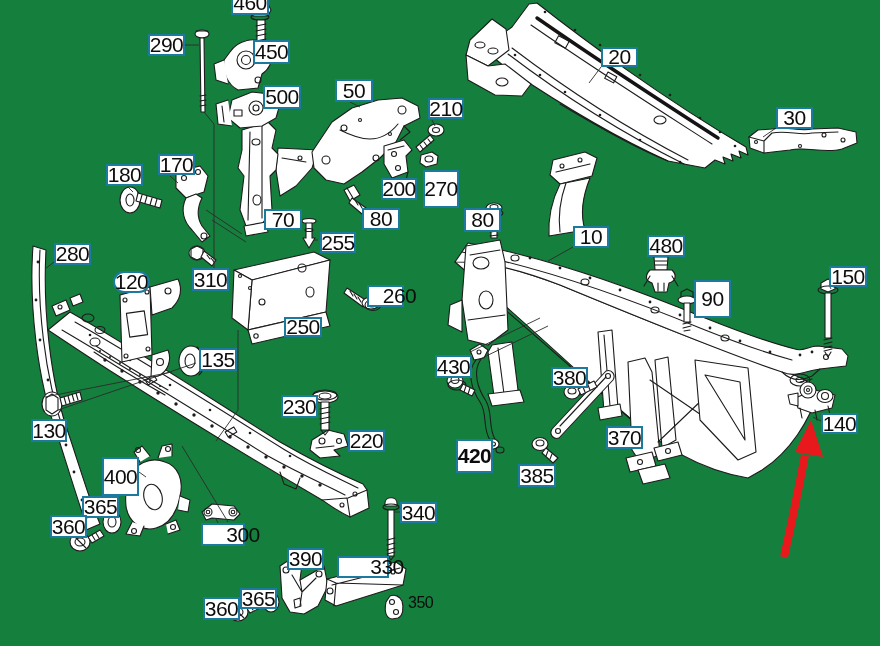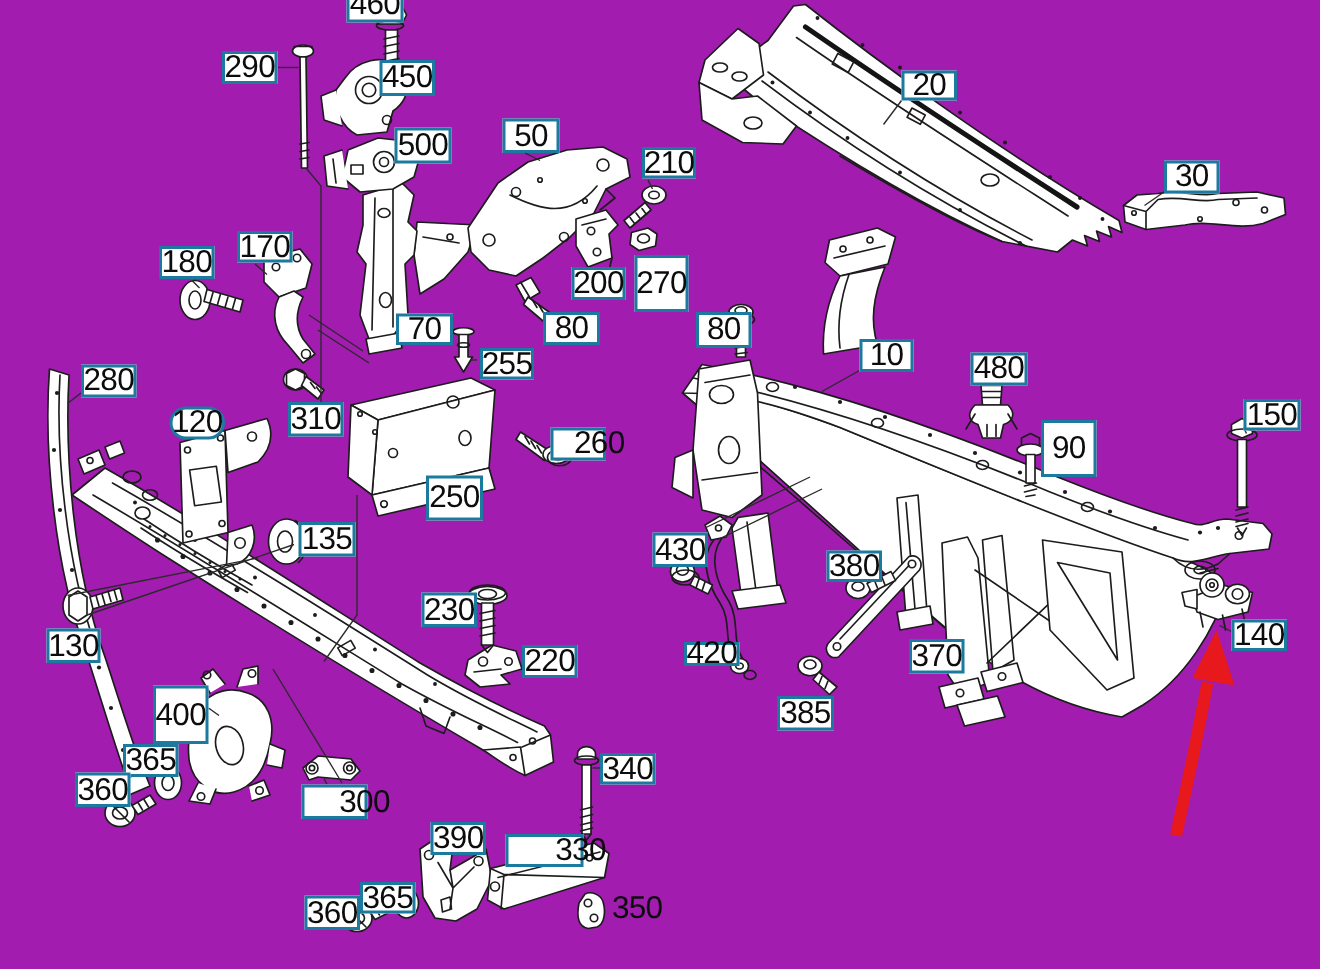--- a/index.html
+++ b/index.html
@@ -1,22 +1,22 @@
 <!DOCTYPE html>
 <html><head>
 <meta charset="utf-8">
 <style>
   html,body{margin:0;padding:0;background:#e9e9e9;}
-  #canvas{position:relative;width:880px;height:646px;background:#a21caf;overflow:hidden;
+  #canvas{position:relative;width:880px;height:646px;background:#15803d;overflow:hidden;
           font-family:"Liberation Sans",sans-serif;}
   #art{position:absolute;left:0;top:0;}
   .lbl{position:absolute;box-sizing:border-box;background:#ffffff;border:2px solid #1b7a9e;
        color:#0c0c0c;font-size:21px;line-height:20px;font-weight:400;text-align:center;
        display:flex;align-items:center;justify-content:center;letter-spacing:-0.5px;}
-  .plain{position:absolute;color:#0c0c0c;font-size:21px;font-weight:400;letter-spacing:-0.5px;}
+  .plain{position:absolute;color:#0c0c0c;font-size:16px;font-weight:400;letter-spacing:-0.5px;}
   svg *{vector-effect:non-scaling-stroke;}
   .ln{stroke:#1c1c1c;stroke-width:1.1;fill:none;stroke-linejoin:round;stroke-linecap:round;}
   .w{fill:#ffffff;}
   .d{stroke:#141414;stroke-width:3.4;fill:none;stroke-linecap:round;}
   .t{stroke:#2a2a2a;stroke-width:0.9;fill:none;}
   .rd{fill:#e8191c;stroke:none;}
   .rs{stroke:#e8191c;stroke-width:8;fill:none;stroke-linecap:butt;}
 </style>
 </head>
 <body>
@@ -532,38 +532,38 @@
 <div class="lbl" style="left:381px;top:178px;width:36px;height:22px;">200</div>
 <div class="lbl" style="left:362px;top:208px;width:38px;height:22px;">80</div>
 <div class="lbl" style="left:464px;top:208px;width:37px;height:24px;">80</div>
 <div class="lbl" style="left:264px;top:209px;width:38px;height:21px;">70</div>
 <div class="lbl" style="left:320px;top:232px;width:36px;height:21px;">255</div>
 <div class="lbl" style="left:158px;top:154px;width:37px;height:21px;">170</div>
 <div class="lbl" style="left:106px;top:164px;width:37px;height:22px;">180</div>
 <div class="lbl" style="left:54px;top:243px;width:37px;height:22px;">280</div>
 <div class="lbl" style="left:113px;top:271px;width:37px;height:22px;border-radius:11px;">120</div>
 <div class="lbl" style="left:192px;top:268px;width:37px;height:23px;">310</div>
-<div class="lbl" style="left:284px;top:317px;width:38px;height:30px;">250</div>
+<div class="lbl" style="left:284px;top:317px;width:38px;height:20px;">250</div>
 <div class="lbl" style="left:367px;top:285px;width:37px;height:22px;padding-left:28px;">260</div>
 <div class="lbl" style="left:199px;top:348px;width:38px;height:23px;">135</div>
 <div class="lbl" style="left:31px;top:419px;width:36px;height:23px;">130</div>
 <div class="lbl" style="left:281px;top:395px;width:37px;height:23px;">230</div>
 <div class="lbl" style="left:348px;top:430px;width:37px;height:22px;">220</div>
 <div class="lbl" style="left:102px;top:457px;width:37px;height:39px;">400</div>
 <div class="lbl" style="left:82px;top:496px;width:37px;height:22px;">365</div>
 <div class="lbl" style="left:50px;top:515px;width:37px;height:23px;">360</div>
 <div class="lbl" style="left:201px;top:523px;width:39px;height:23px;padding-left:40px;">300</div>
 <div class="lbl" style="left:400px;top:502px;width:37px;height:21px;">340</div>
 <div class="lbl" style="left:287px;top:548px;width:37px;height:22px;">390</div>
 <div class="lbl" style="left:337px;top:556px;width:37px;height:22px;padding-left:48px;">330</div>
 <div class="lbl" style="left:240px;top:588px;width:37px;height:21px;">365</div>
 <div class="lbl" style="left:203px;top:597px;width:37px;height:23px;">360</div>
 <div class="lbl" style="left:435px;top:355px;width:37px;height:23px;">430</div>
 <div class="lbl" style="left:551px;top:367px;width:37px;height:21px;">380</div>
-<div class="lbl" style="left:456px;top:428px;width:37px;height:16px;">420</div>
+<div class="lbl" style="left:456px;top:439px;width:37px;height:34px;font-weight:bold;">420</div>
 <div class="lbl" style="left:583px;top:426px;width:37px;height:23px;margin-left:23px;">370</div>
 <div class="lbl" style="left:518px;top:464px;width:38px;height:23px;">385</div>
 <div class="lbl" style="left:573px;top:226px;width:36px;height:22px;">10</div>
 <div class="lbl" style="left:647px;top:235px;width:38px;height:22px;">480</div>
 <div class="lbl" style="left:694px;top:280px;width:37px;height:38px;">90</div>
 <div class="lbl" style="left:829px;top:266px;width:38px;height:21px;">150</div>
 <div class="lbl" style="left:821px;top:413px;width:37px;height:21px;">140</div>
 <div class="lbl" style="left:601px;top:47px;width:37px;height:20px;">20</div>
 <div class="lbl" style="left:776px;top:107px;width:37px;height:22px;">30</div>
 <div class="plain" style="left:408px;top:594px;">350</div>

